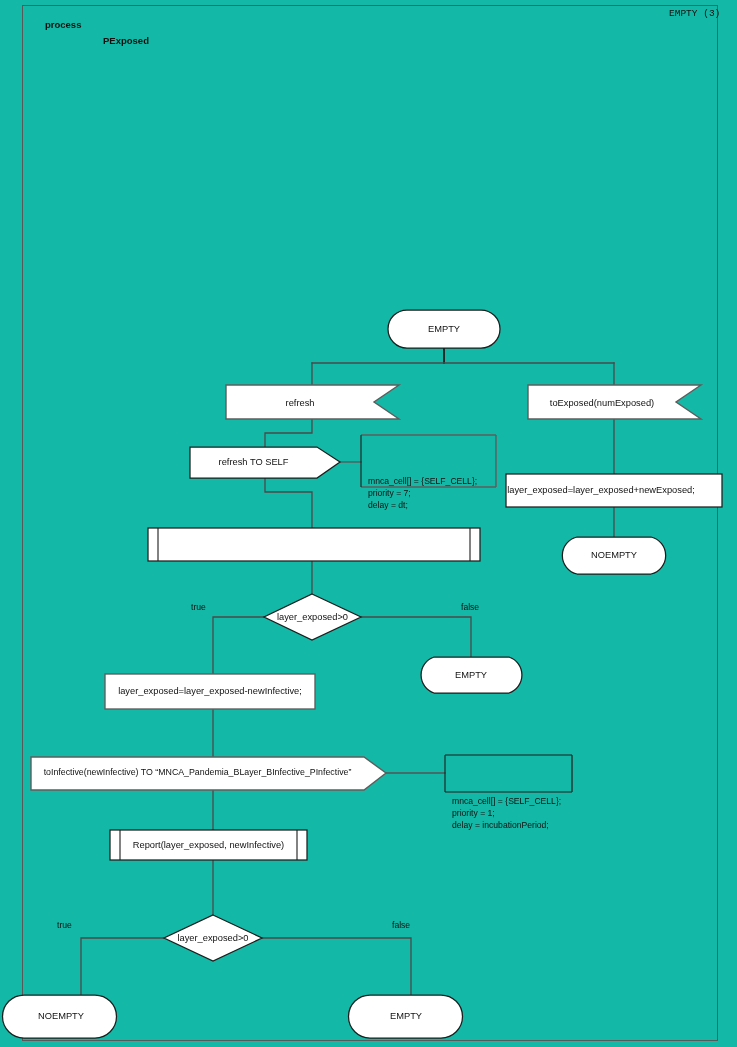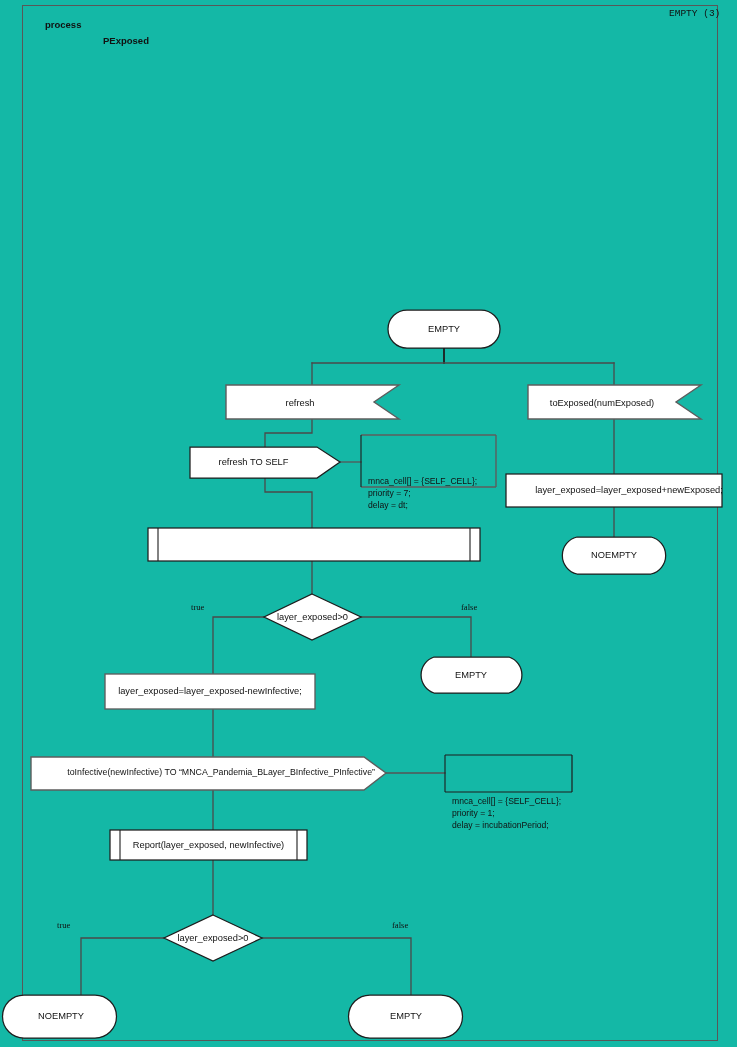--- a/index.html
+++ b/index.html
@@ -56,21 +56,20 @@
     line-height:1.42;
     white-space:nowrap;
     text-align:left;
     margin-top:36px;
   }
   .branchlbl{
     position:absolute;
     font-size:8.6px;
     color:#111;
     white-space:nowrap;
-    font-family:Liberation Serif, serif;
   }
   .hit{position:absolute;background:transparent;}
 </style>
 </head>
 <body>
 
 <div id="page">
 
   <div class="frame"></div>
 
@@ -194,34 +193,34 @@
   <div class="lbl" style="left:528px; top:397px; width:148px;">toExposed(numExposed)</div>
 
   <div class="lbl" style="left:190px; top:456px; width:127px;">refresh TO SELF</div>
 
   <div class="note" style="left:368px; top:439px;">
     <div>mnca_cell[] = {SELF_CELL};</div>
     <div>priority = 7;</div>
     <div>delay = dt;</div>
   </div>
 
-  <div class="lbl" style="left:506px; top:484px; width:190px;padding-left:28px;">layer_exposed=layer_exposed+newExposed;</div>
+  <div class="lbl" style="left:506px; top:484px; width:190px;">layer_exposed=layer_exposed+newExposed;</div>
 
   <div class="lbl" style="left:558px; top:549px; width:112px;">NOEMPTY</div>
 
 
   <div class="lbl" style="left:264px; top:611px; width:97px;">layer_exposed&gt;0</div>
   <div class="branchlbl" style="left:191px; top:602px;">true</div>
   <div class="branchlbl" style="left:461px; top:602px;">false</div>
 
   <div class="lbl" style="left:105px; top:685px; width:210px;">layer_exposed=layer_exposed-newInfective;</div>
 
   <div class="lbl" style="left:415px; top:669px; width:112px;">EMPTY</div>
 
-  <div class="lbl small" style="left:42px; top:767px; width:333px;text-align:right;">toInfective(newInfective) TO “MNCA_Pandemia_BLayer_BInfective_PInfective”</div>
+  <div class="lbl small" style="left:31px; top:767px; width:333px;">toInfective(newInfective) TO “MNCA_Pandemia_BLayer_BInfective_PInfective”</div>
 
   <div class="note" style="left:452px; top:759px;">
     <div>mnca_cell[] = {SELF_CELL};</div>
     <div>priority = 1;</div>
     <div>delay = incubationPeriod;</div>
   </div>
 
   <div class="lbl" style="left:110px; top:839px; width:197px;">Report(layer_exposed, newInfective)</div>
 
   <div class="lbl" style="left:164px; top:932px; width:98px;">layer_exposed&gt;0</div>

